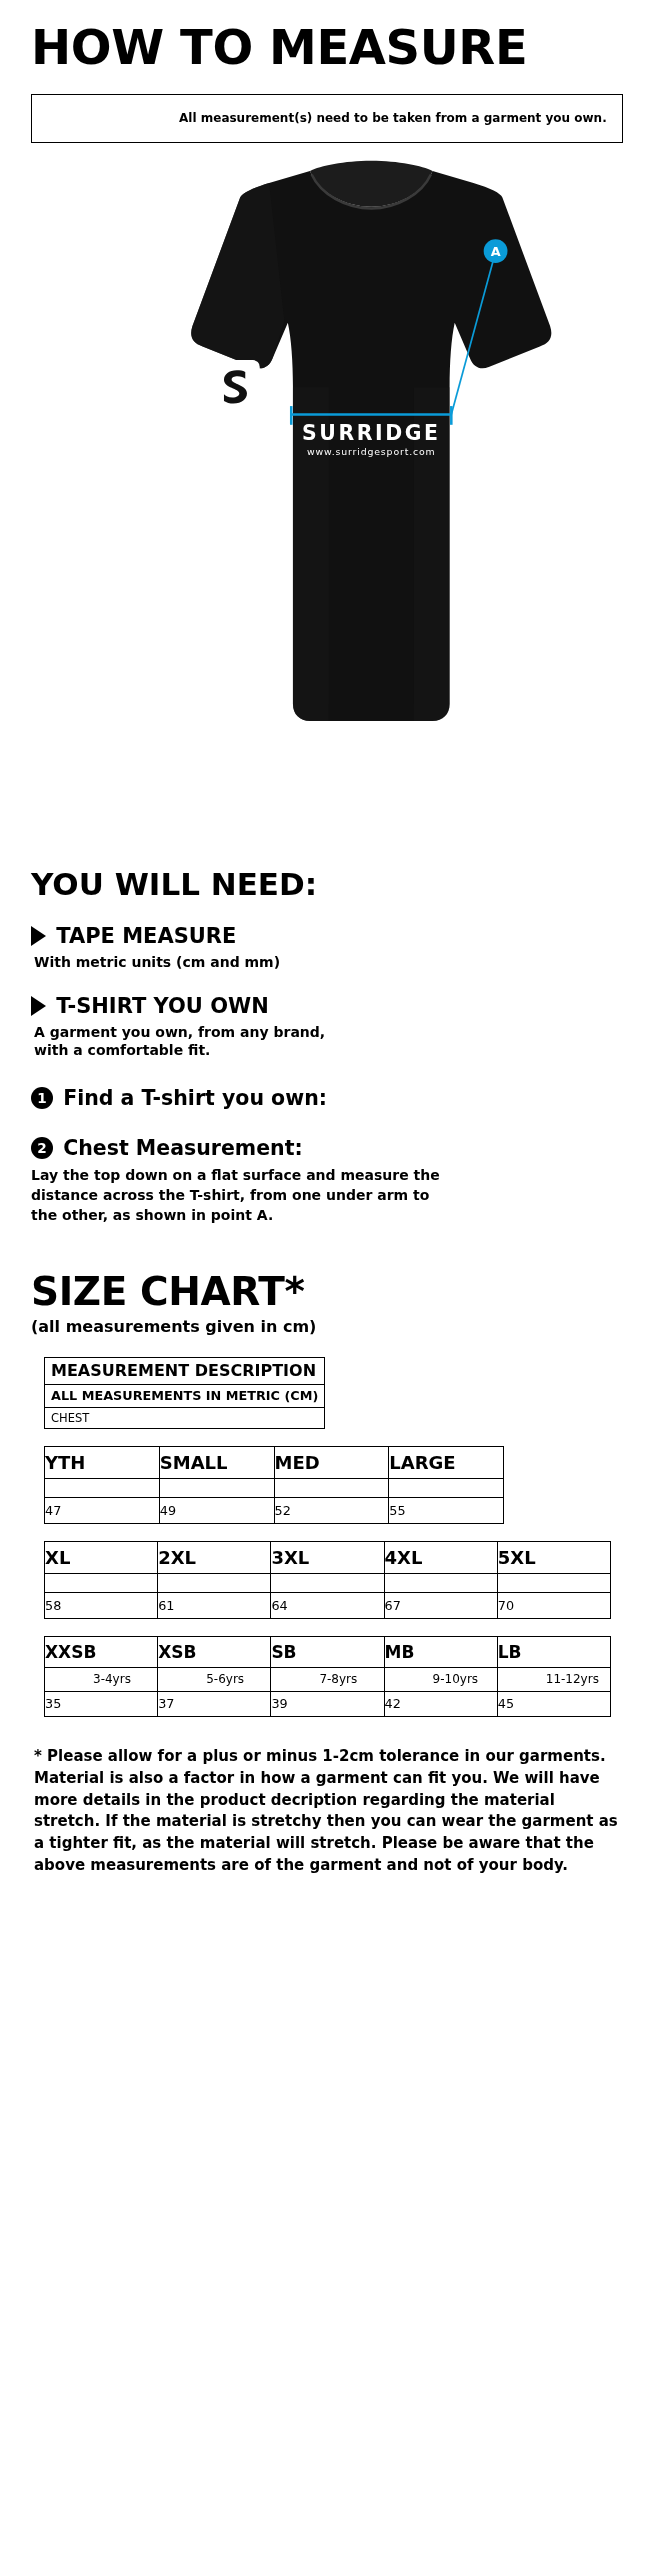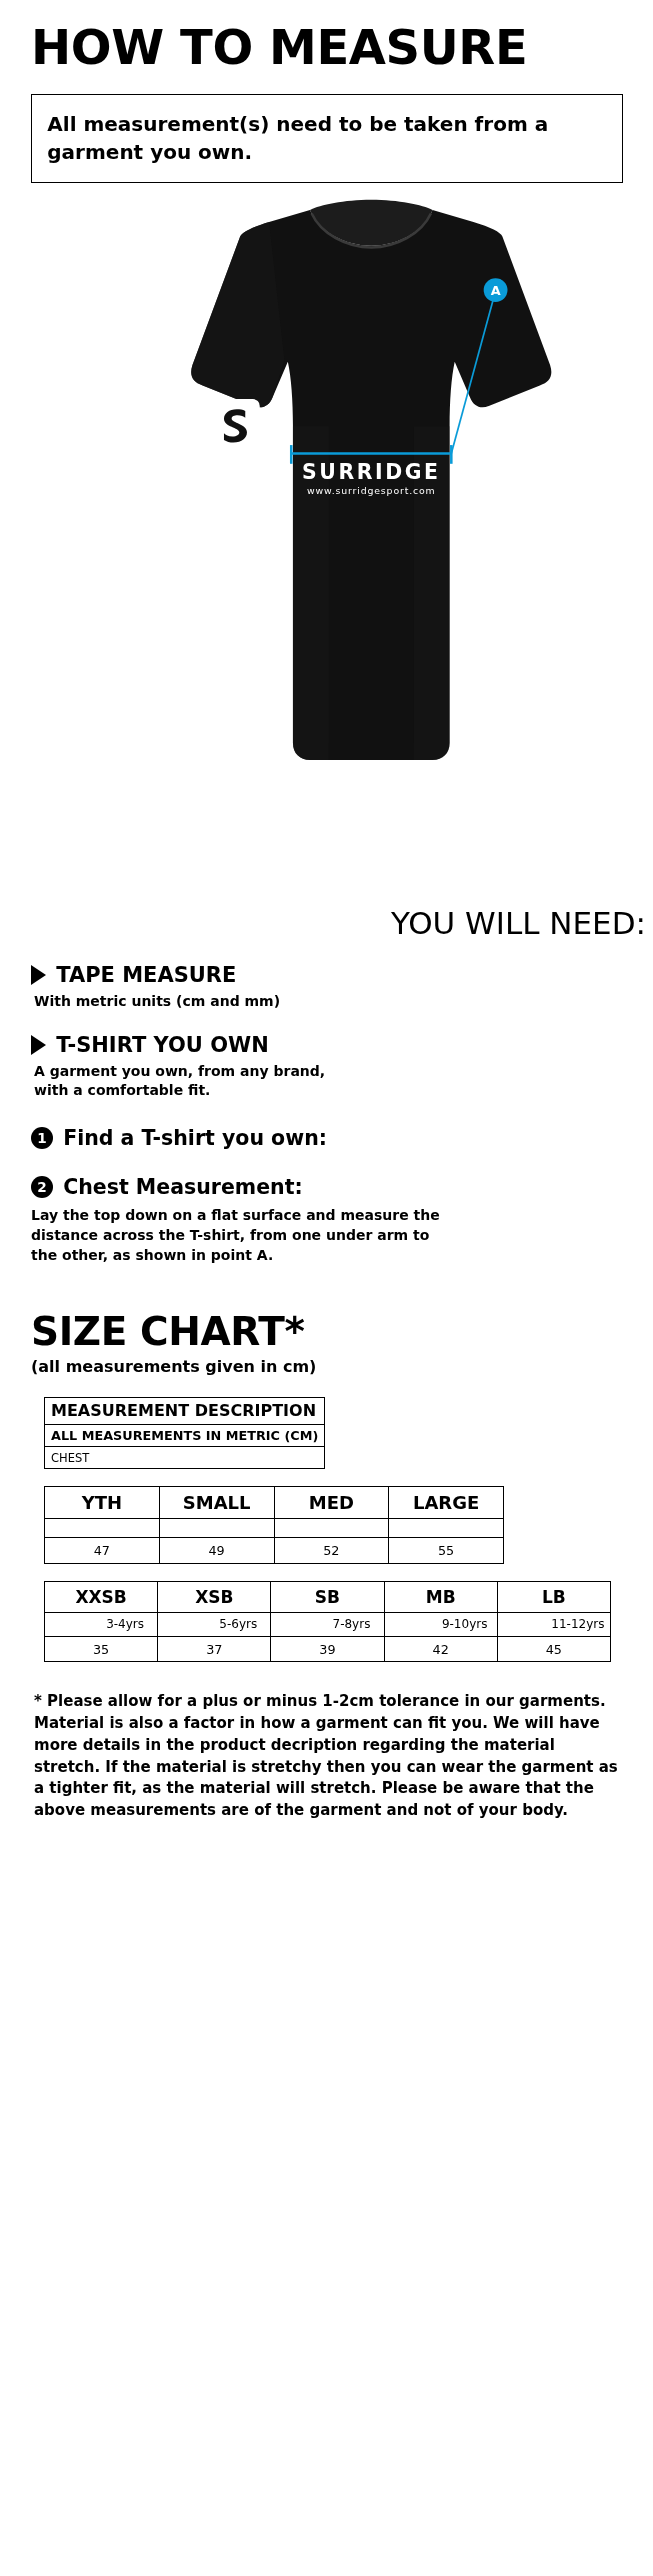--- a/index.html
+++ b/index.html
@@ -29,41 +29,41 @@
   }
 
   
   .notice {
     margin: 22px 31px 0 31px;
     border: 1.7px solid #000;
     padding: 14.5px 15.3px 15.3px 15.3px;
   }
   .notice p {
     margin: 0;
-    font-size: 20px;
+    font-size: 12px;
     font-weight: bold;
     line-height: 1.42;
+    text-align: right;
   }
 
   
   .shirt-wrap {
     position: relative;
     width: 654px;
     height: 707px;
     margin-top: 15.3px;
   }
   .shirt-svg { display: block; margin: 0 auto; }
 
   
   .h-section {
     font-size: 31px;
-    font-weight: normal;
-    margin: 0 8px 0 31px;
+    font-weight: bold;
+    margin: 0 0 0 31px;
     letter-spacing: 0px;
-    text-align: right;
   }
 
   .bullet-row {
     display: flex;
     align-items: center;
     margin: 22px 0 0 31px;
   }
   .tri {
     width: 0; height: 0;
     border-top: 10.2px solid transparent;
@@ -121,21 +121,20 @@
     font-weight: bold;
     margin: 3.4px 0 0 31px;
   }
 
   table {
     border-collapse: collapse;
     margin-left: 44px;
   }
   table td, table th {
     border: 1.3px solid #000;
-    text-align: center;
     font-weight: bold;
     padding: 0;
   }
 
   .desc-table { margin-top: 20.5px; }
   .desc-table td {
     text-align: left;
     padding: 3.4px 6px;
   }
   .desc-head { font-size: 16px; height: 27px; }
@@ -289,20 +288,45 @@
     </tr>
     <tr>
       <td class="val">47</td>
       <td class="val">49</td>
       <td class="val">52</td>
       <td class="val">55</td>
     </tr>
   </tbody>
     </table>
 
+  <table class="size-table" style="width:567px;">
+    <tbody>
+        <tr>
+      <td class="hdr" style="width:20%">XL</td>
+      <td class="hdr" style="width:20%">2XL</td>
+      <td class="hdr" style="width:20%">3XL</td>
+      <td class="hdr" style="width:20%">4XL</td>
+      <td class="hdr" style="width:20%">5XL</td>
+    </tr>
+    <tr>
+      <td class="blank"></td>
+      <td class="blank"></td>
+      <td class="blank"></td>
+      <td class="blank"></td>
+      <td class="blank"></td>
+    </tr>
+    <tr>
+      <td class="val">58</td>
+      <td class="val">61</td>
+      <td class="val">64</td>
+      <td class="val">67</td>
+      <td class="val">70</td>
+    </tr>
+  </tbody>
+    </table>
 
   <table class="size-table" style="width:567px;">
     <tbody>
         <tr>
       <td class="hdr-sm" style="width:20%">XXSB</td>
       <td class="hdr-sm" style="width:20%">XSB</td>
       <td class="hdr-sm" style="width:20%">SB</td>
       <td class="hdr-sm" style="width:20%">MB</td>
       <td class="hdr-sm" style="width:20%">LB</td>
     </tr>

